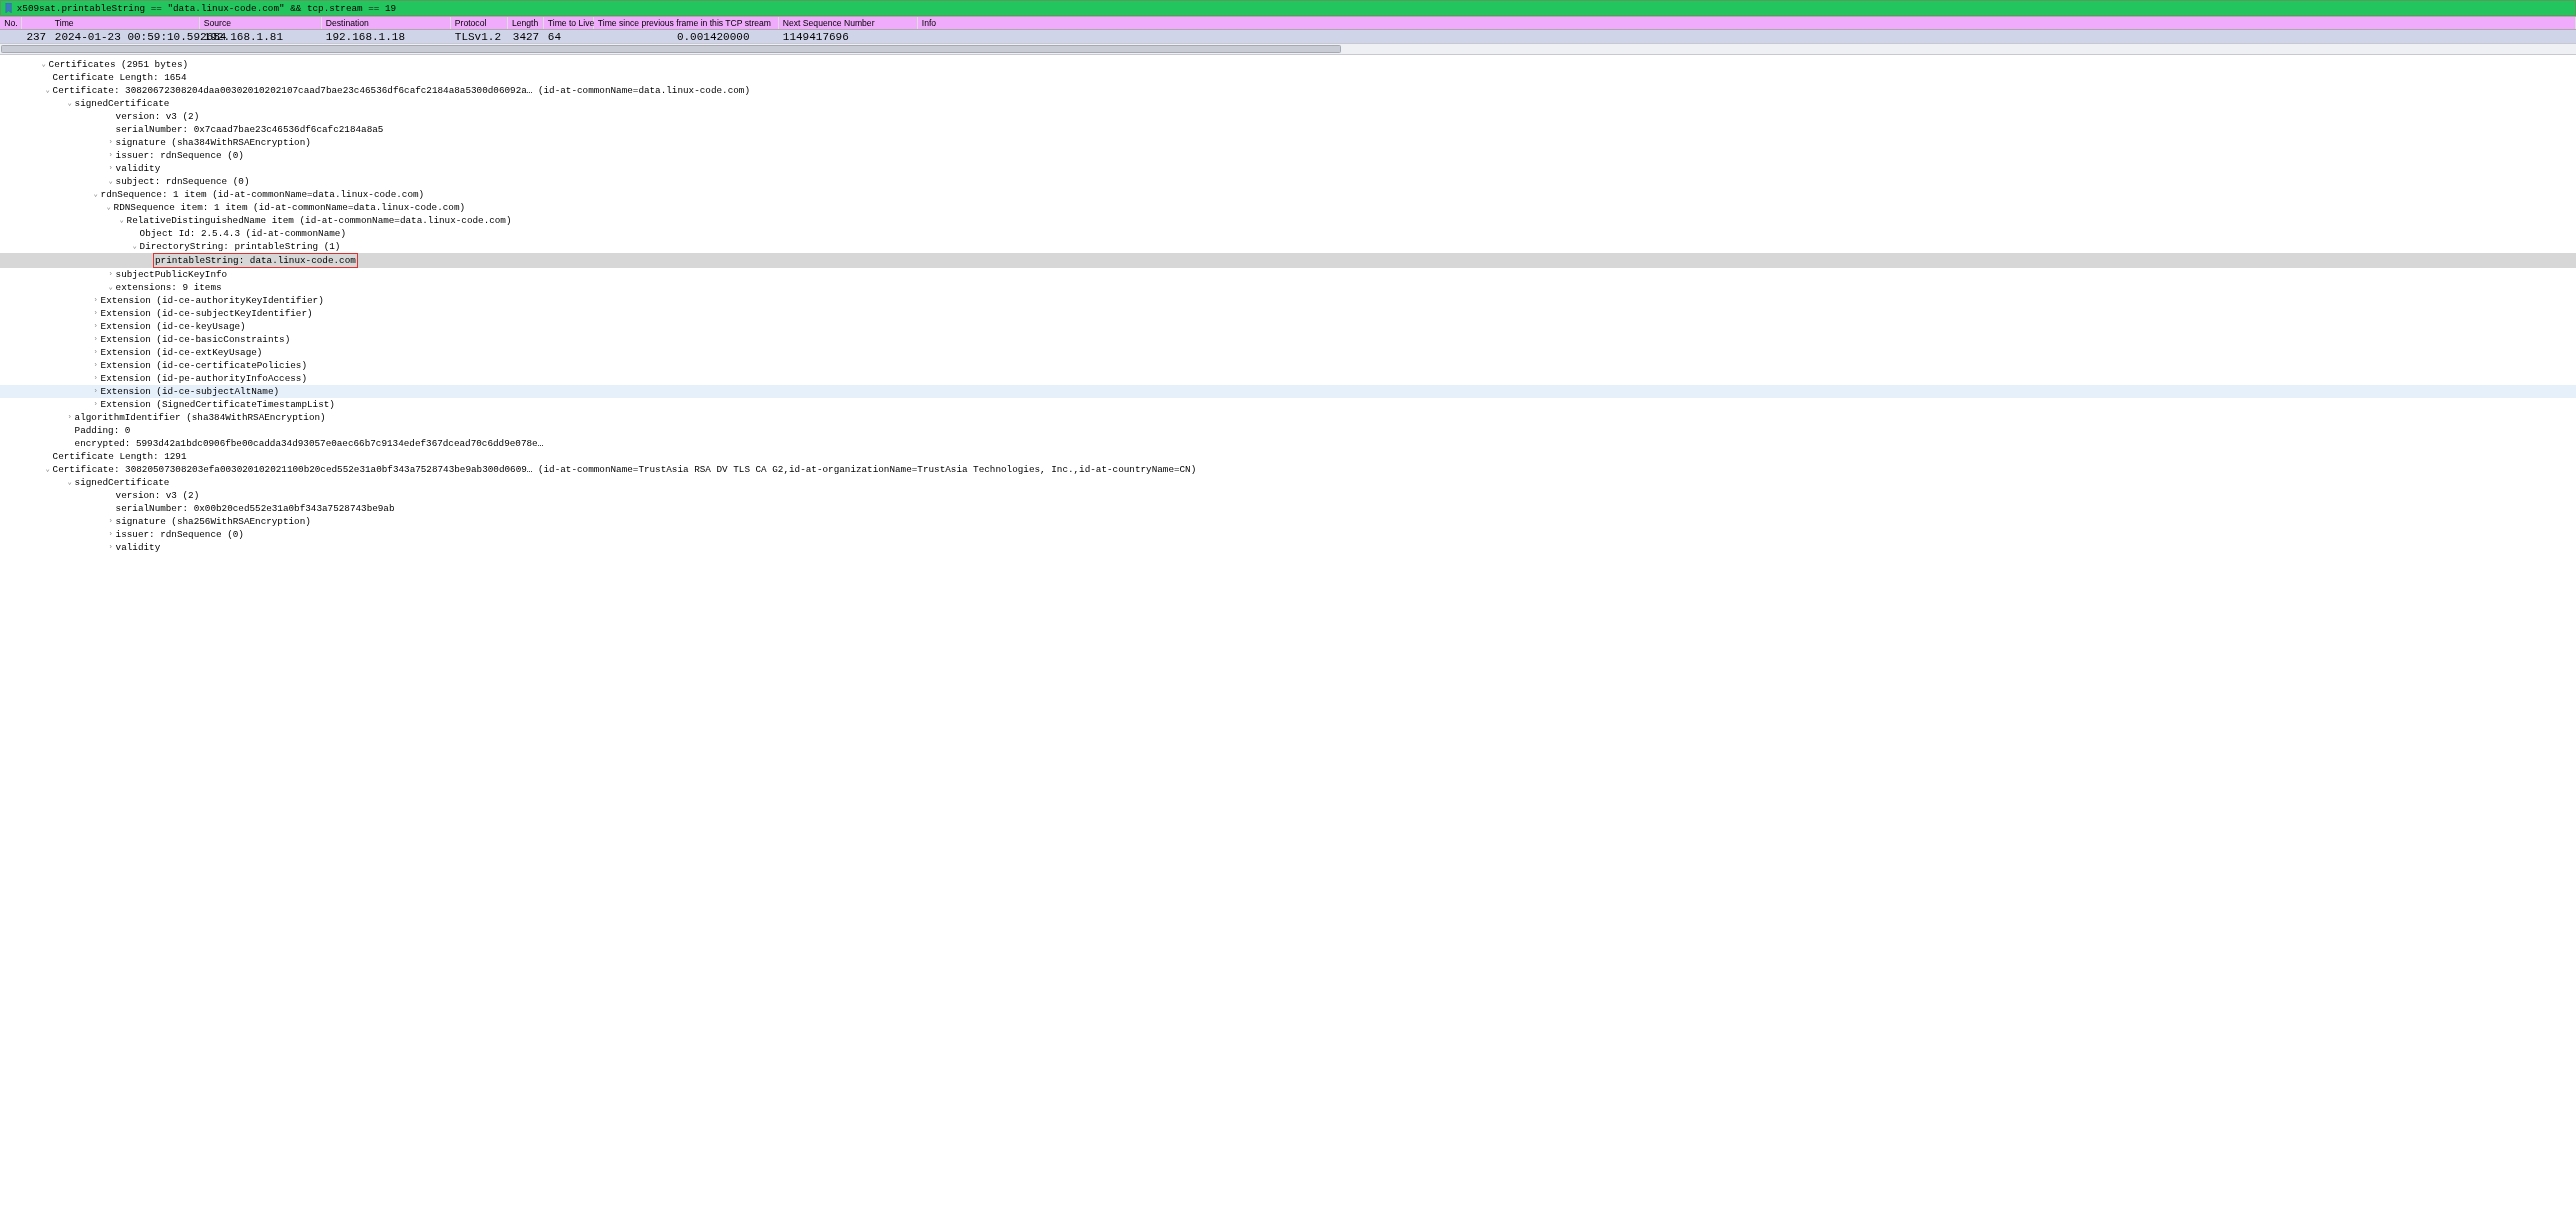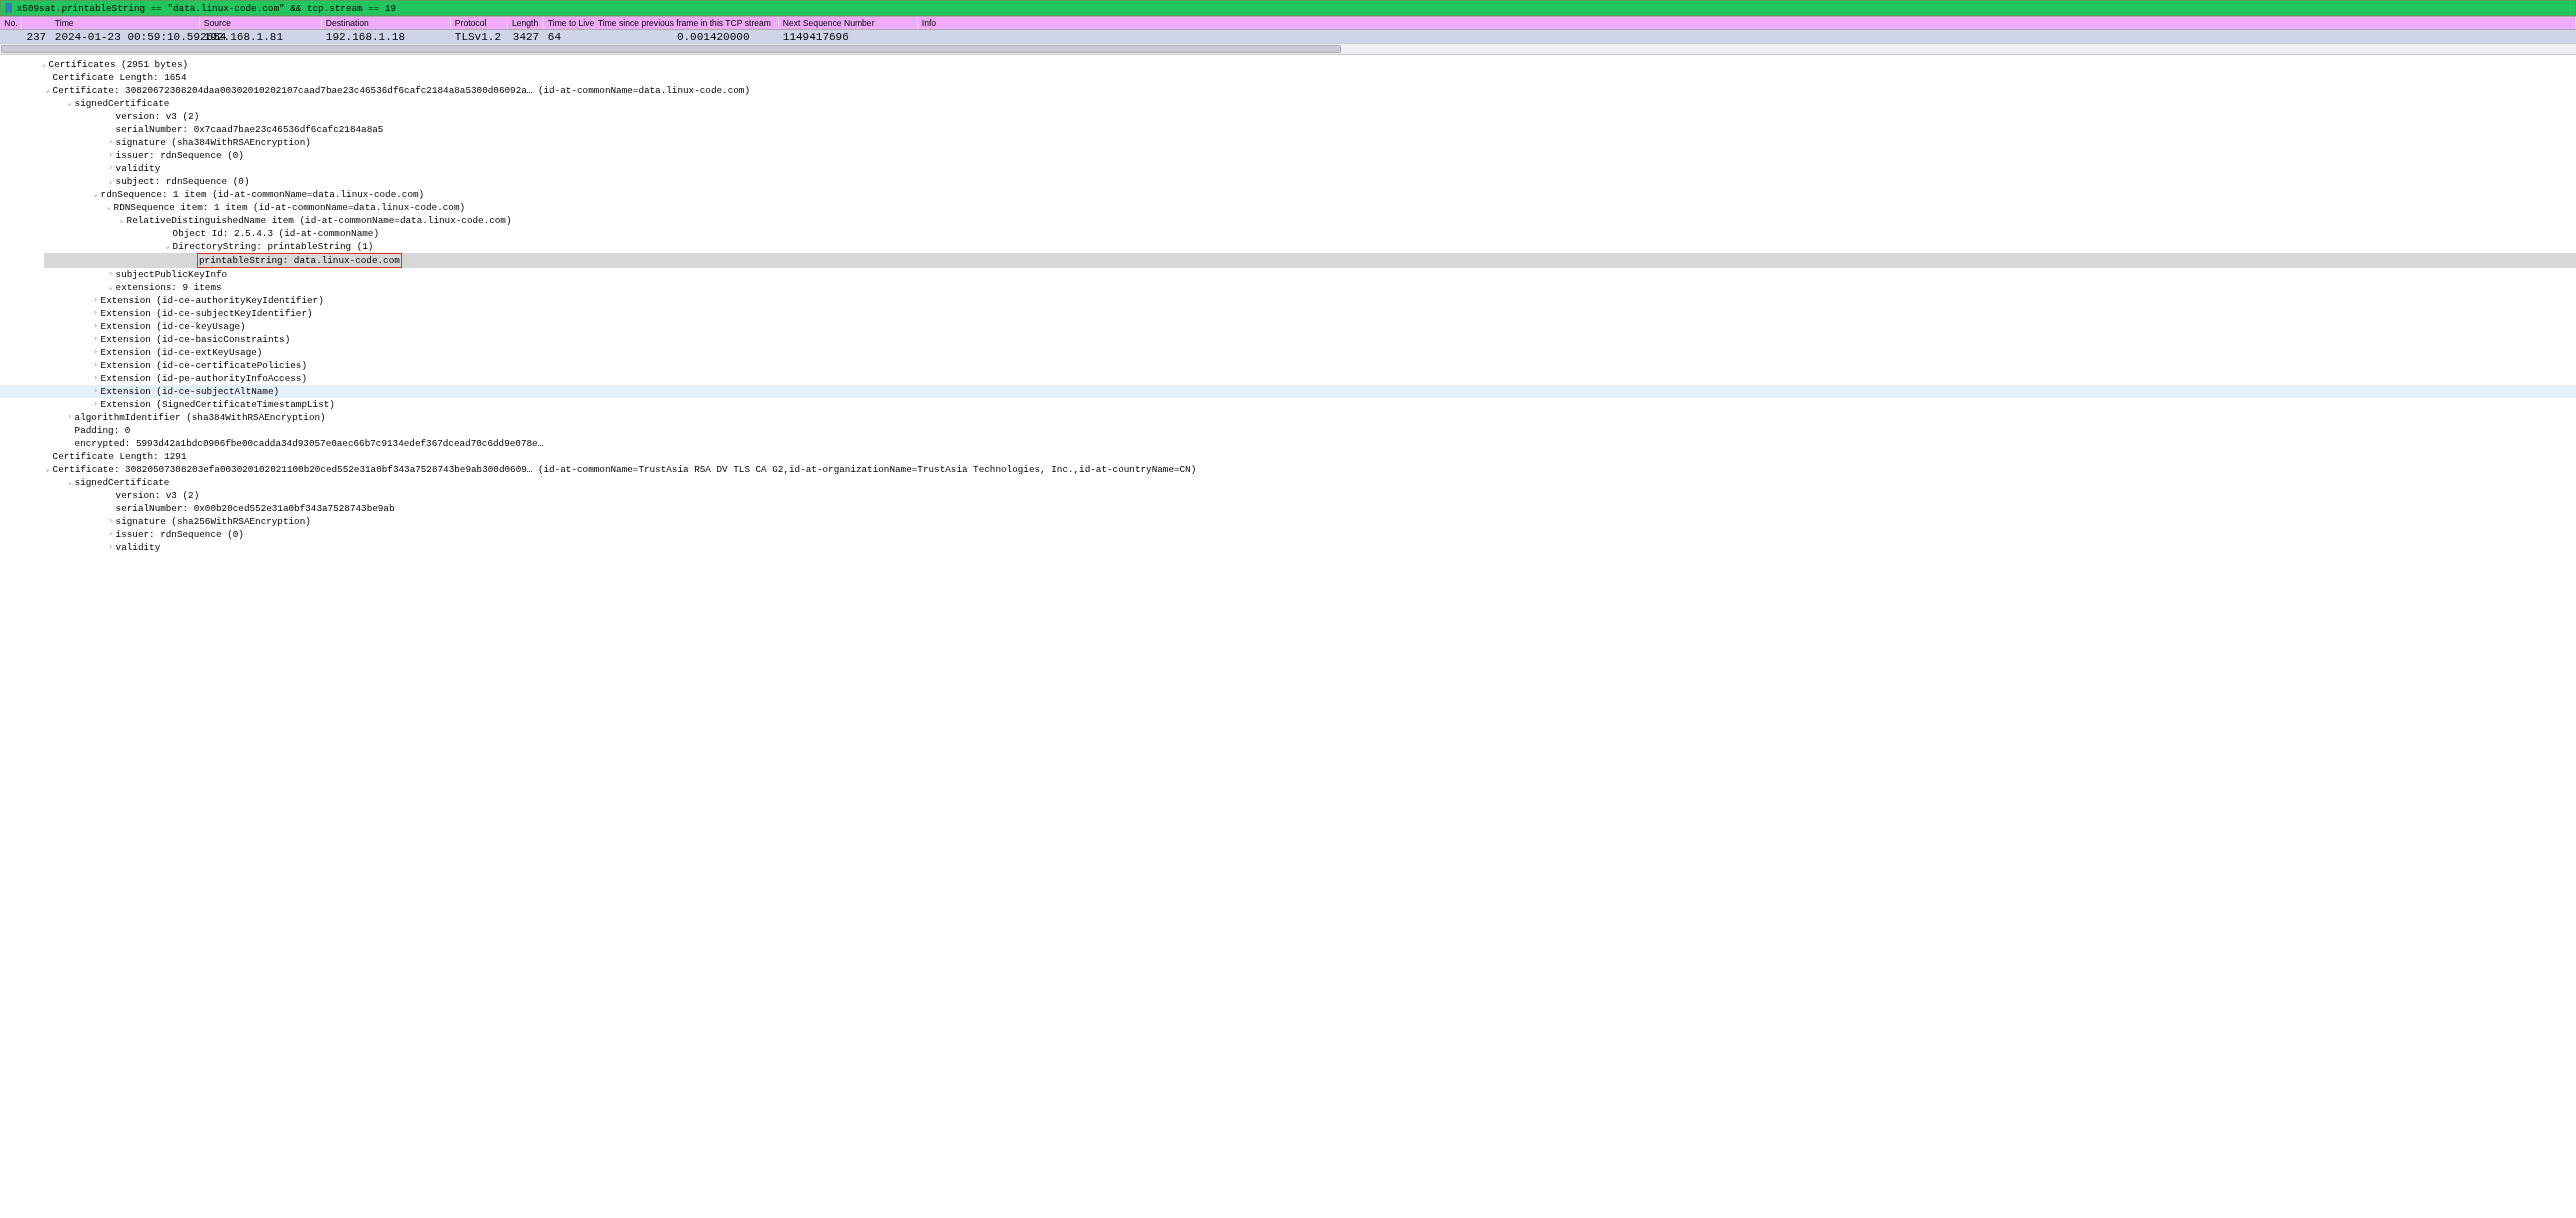--- a/index.html
+++ b/index.html
@@ -88,42 +88,42 @@
     font-size: 9.3px;
     line-height: 13px;
     white-space: nowrap;
   }
   .tree .row {
     display: flex;
     align-items: center;
     padding-right: 5.7px;
   }
   .tree .row.hl { background: #e6f0fb; }
-  .tree .row.sel { background: #d7d7d7; margin-left: 44px; }
+  .tree .row.sel { background: #d7d7d7; }
   .caret {
     display: inline-block;
     width: 7.2px;
     text-align: center;
     color: #888;
     font-size: 7.2px;
     margin-right: 1.4px;
   }
   .redbox {
     border: 0.7px solid #e03030;
     padding: 0 1.4px;
     display: inline-block;
   }
   .ind-3 { padding-left: 40px; }
   .ind-4 { padding-left: 25px; margin-left: 19px; }
   .ind-5 { padding-left: 66px; }
   .ind-6 { padding-left: 79px; margin-left: 28px; }
   .ind-7 { padding-left: 92px; }
   .ind-8 { padding-left: 105px; }
   .ind-9 { padding-left: 118px; }
-  .ind-10{ padding-left: 131px; margin-left: 33px; }
+  .ind-10{ padding-left: 131px; }
   .ind-11{ padding-left: 144px; }
 </style>
 </head>
 <body>
 
 <div class="filter-bar">
   <span class="bookmark-icon">
     <svg width="7.2" height="10" viewBox="0 0 10 14">
         <path d="M1 0h8v14l-4-3-4 3V0z" fill="#3a7abd" stroke="#2a6aa0" stroke-width="0.5"></path>
       </svg>

